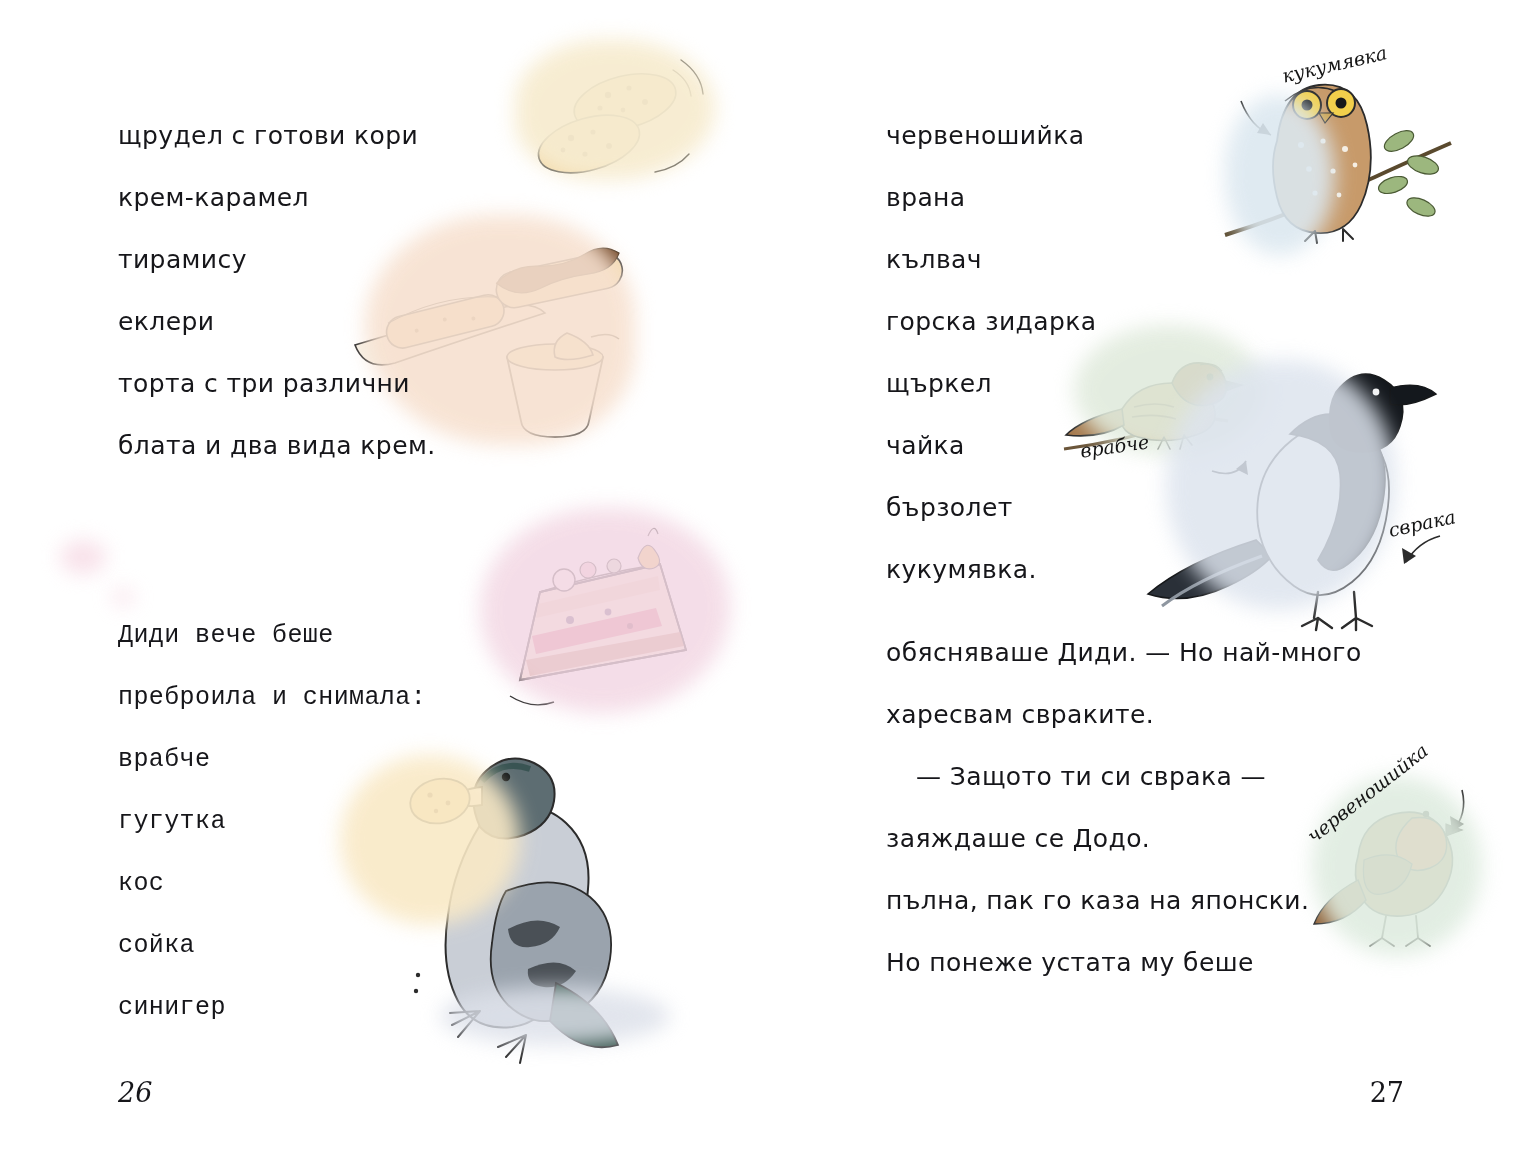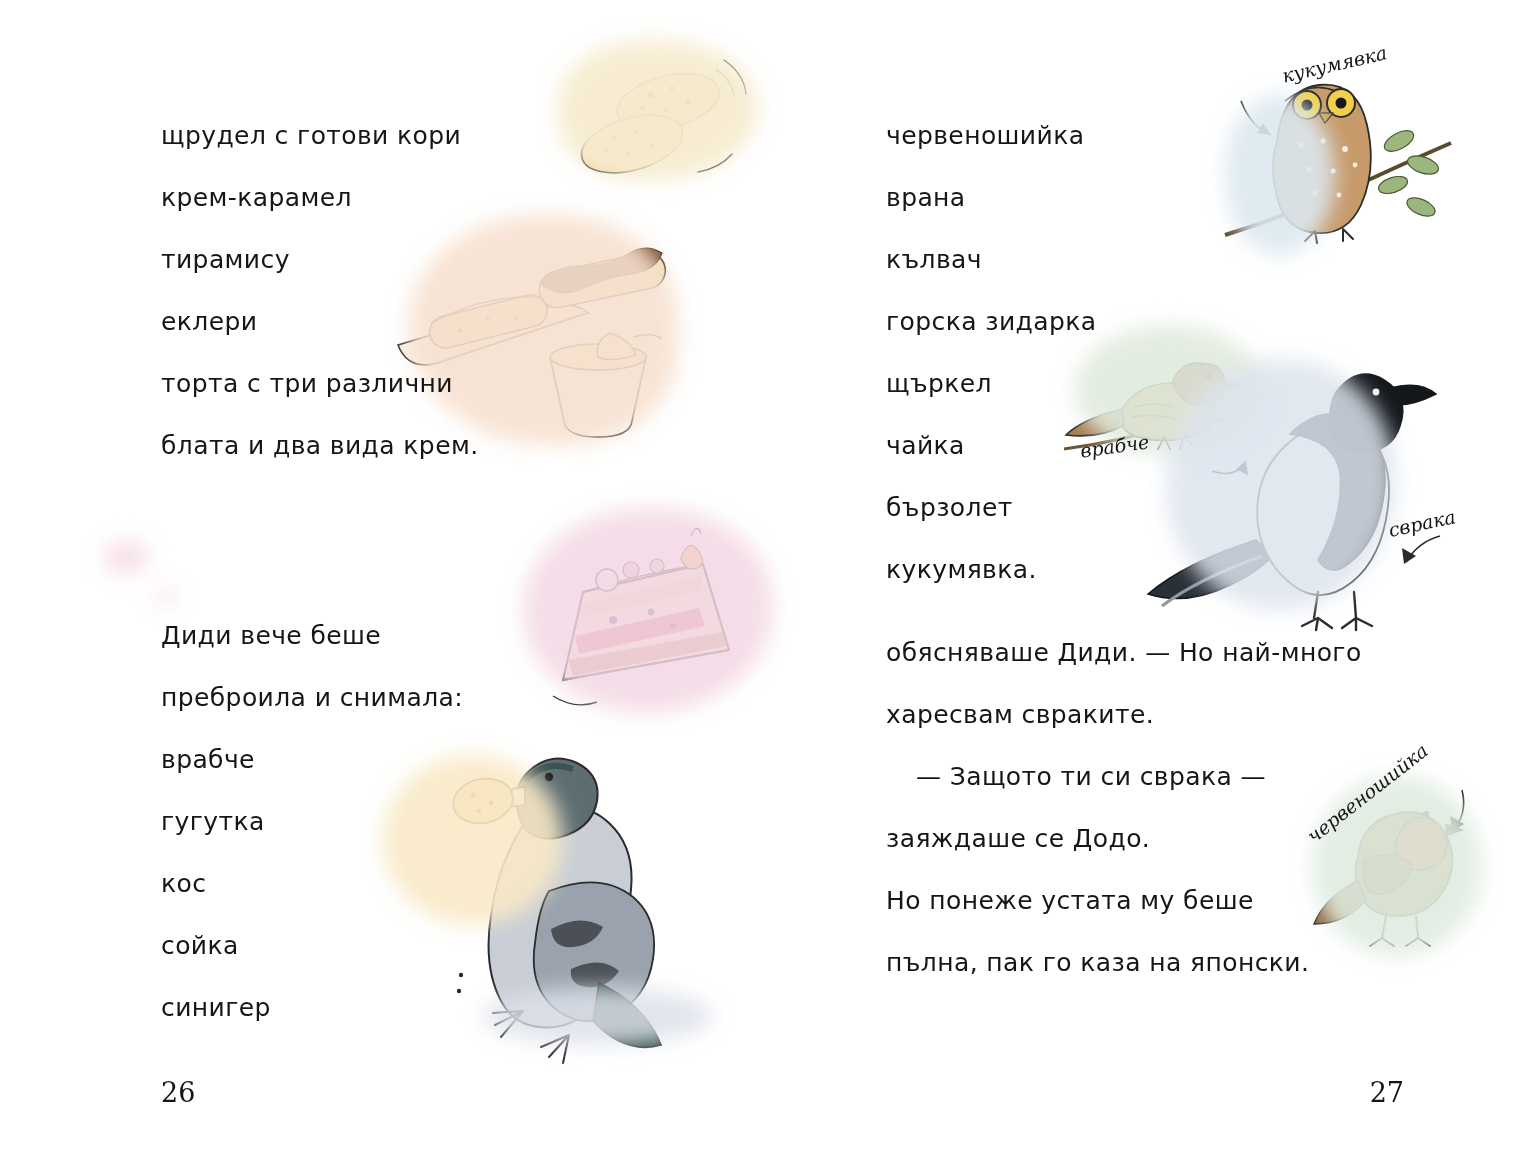--- a/index.html
+++ b/index.html
@@ -19,47 +19,47 @@
     position: relative;
     width: 1536px;
     height: 1164px;
   }
   .page {
     position: absolute;
     top: 0;
     height: 1164px;
     width: 768px;
   }
-  .page-left { left: 0; margin-left: 43px; }
+  .page-left { left: 0; }
   .page-right { left: 768px; }
 
   .text-col {
     position: absolute;
     font-size: 25px;
     line-height: 62px;
     letter-spacing: 0.4px;
     color: #16161a;
     white-space: nowrap;
   }
   .left-block-1 { left: 118px; top: 105px; }
-  .left-block-2 { left: 118px; top: 605px; }
+  .left-block-2 { left: 118px; top: 605px; font-family: Liberation Mono, monospace; }
   .right-block-1 { left: 886px; top: 105px; }
   .right-block-2 { left: 886px; top: 622px; width: 540px; white-space: normal; }
 
   .line { display: block; }
   .indent { padding-left: 30px; }
 
   .folio {
     position: absolute;
     bottom: 56px;
     font-size: 27px;
     color: #16161a;
     font-family: "DejaVu Serif", serif;
   }
-  .folio-left { left: 118px; }
+  .folio-left { left: 118px; font-style: italic; }
   .folio-right { right: 132px; }
 
   
   .illus { position: absolute; }
   .blob { position: absolute; border-radius: 50%; filter: blur(10px); }
 
   
   #cookies-illus { left: 505px; top: 40px; width: 230px; height: 185px; }
   
   #eclair-illus { left: 345px; top: 215px; width: 330px; height: 260px; }
@@ -374,20 +374,20 @@
       <span class="line">чайка</span>
       <span class="line">бързолет</span>
       <span class="line">кукумявка.</span>
     </div>
 
     <div class="text-col right-block-2" style="left:118px; top:622px; white-space: nowrap;">
       <span class="line">обясняваше Диди. — Но най-много</span>
       <span class="line">харесвам свраките.</span>
       <span class="line indent">— Защото ти си сврака —</span>
       <span class="line">заяждаше се Додо.</span>
+      <span class="line">пълна, пак го каза на японски.</span>
       <span class="line">Но понеже устата му беше</span>
-      <span class="line">пълна, пак го каза на японски.</span>
     </div>
 
     <div class="folio folio-right">27</div>
   </div>
 
 </div>
 
 </body></html>

